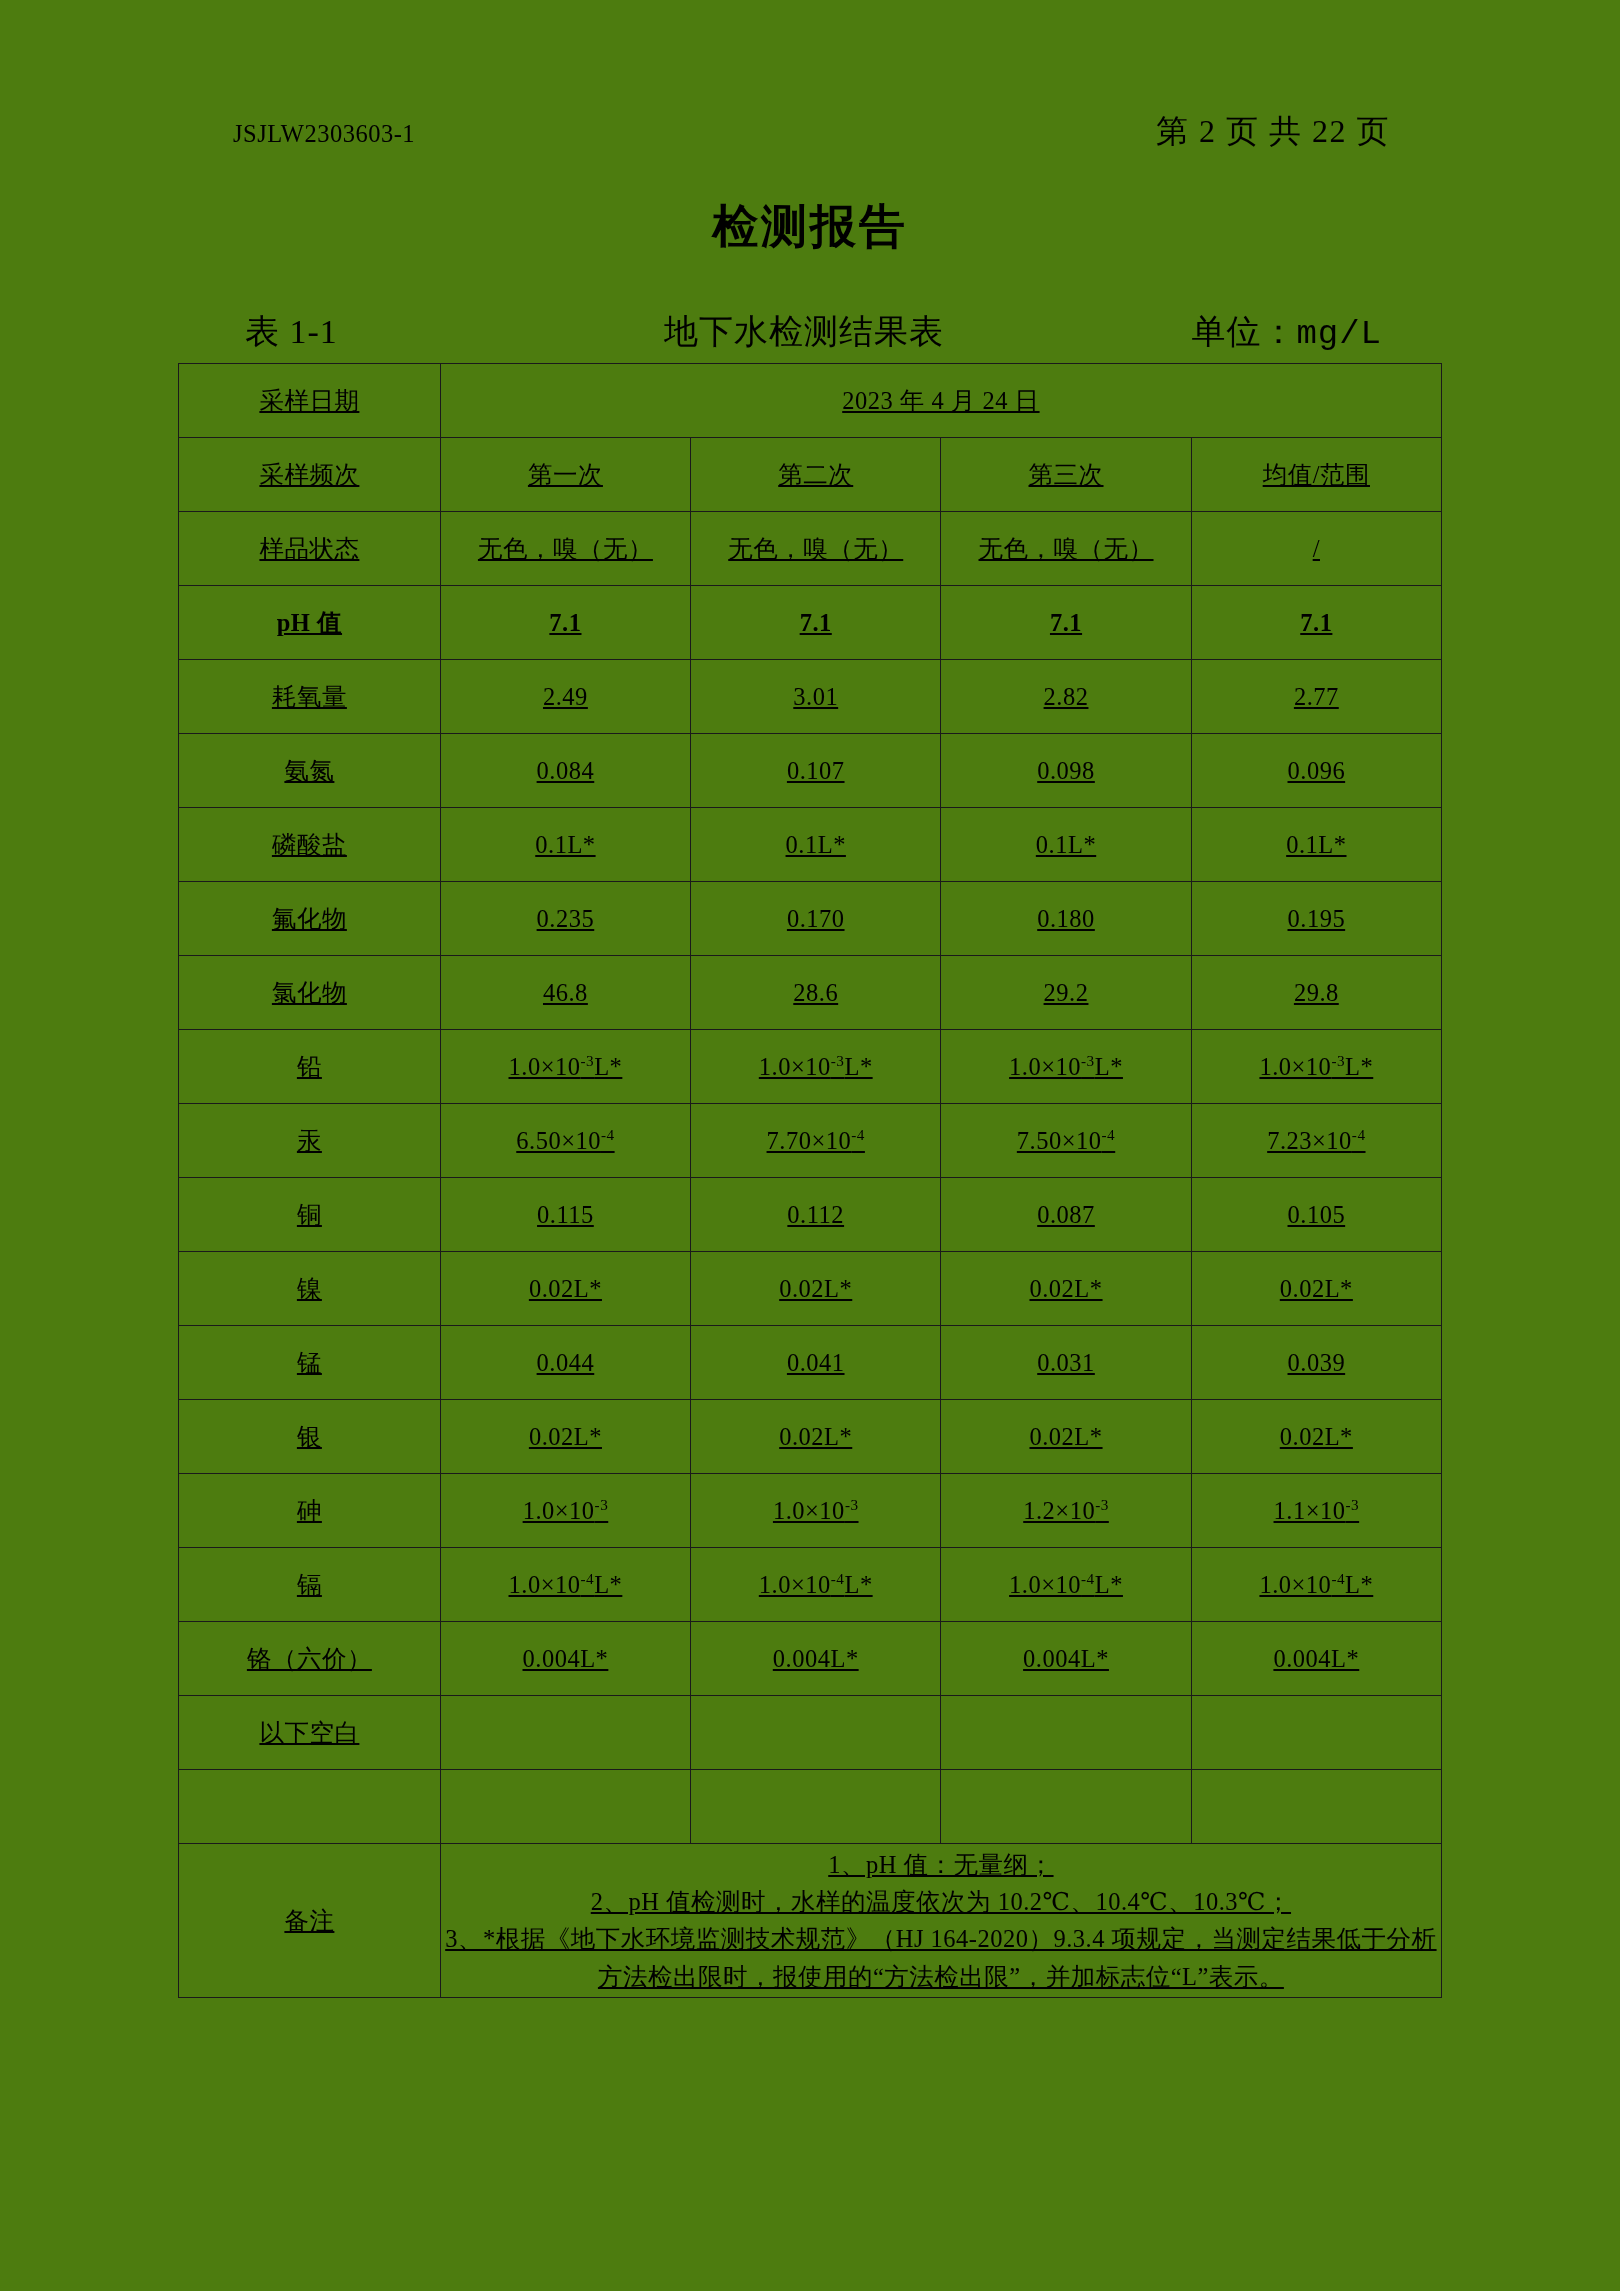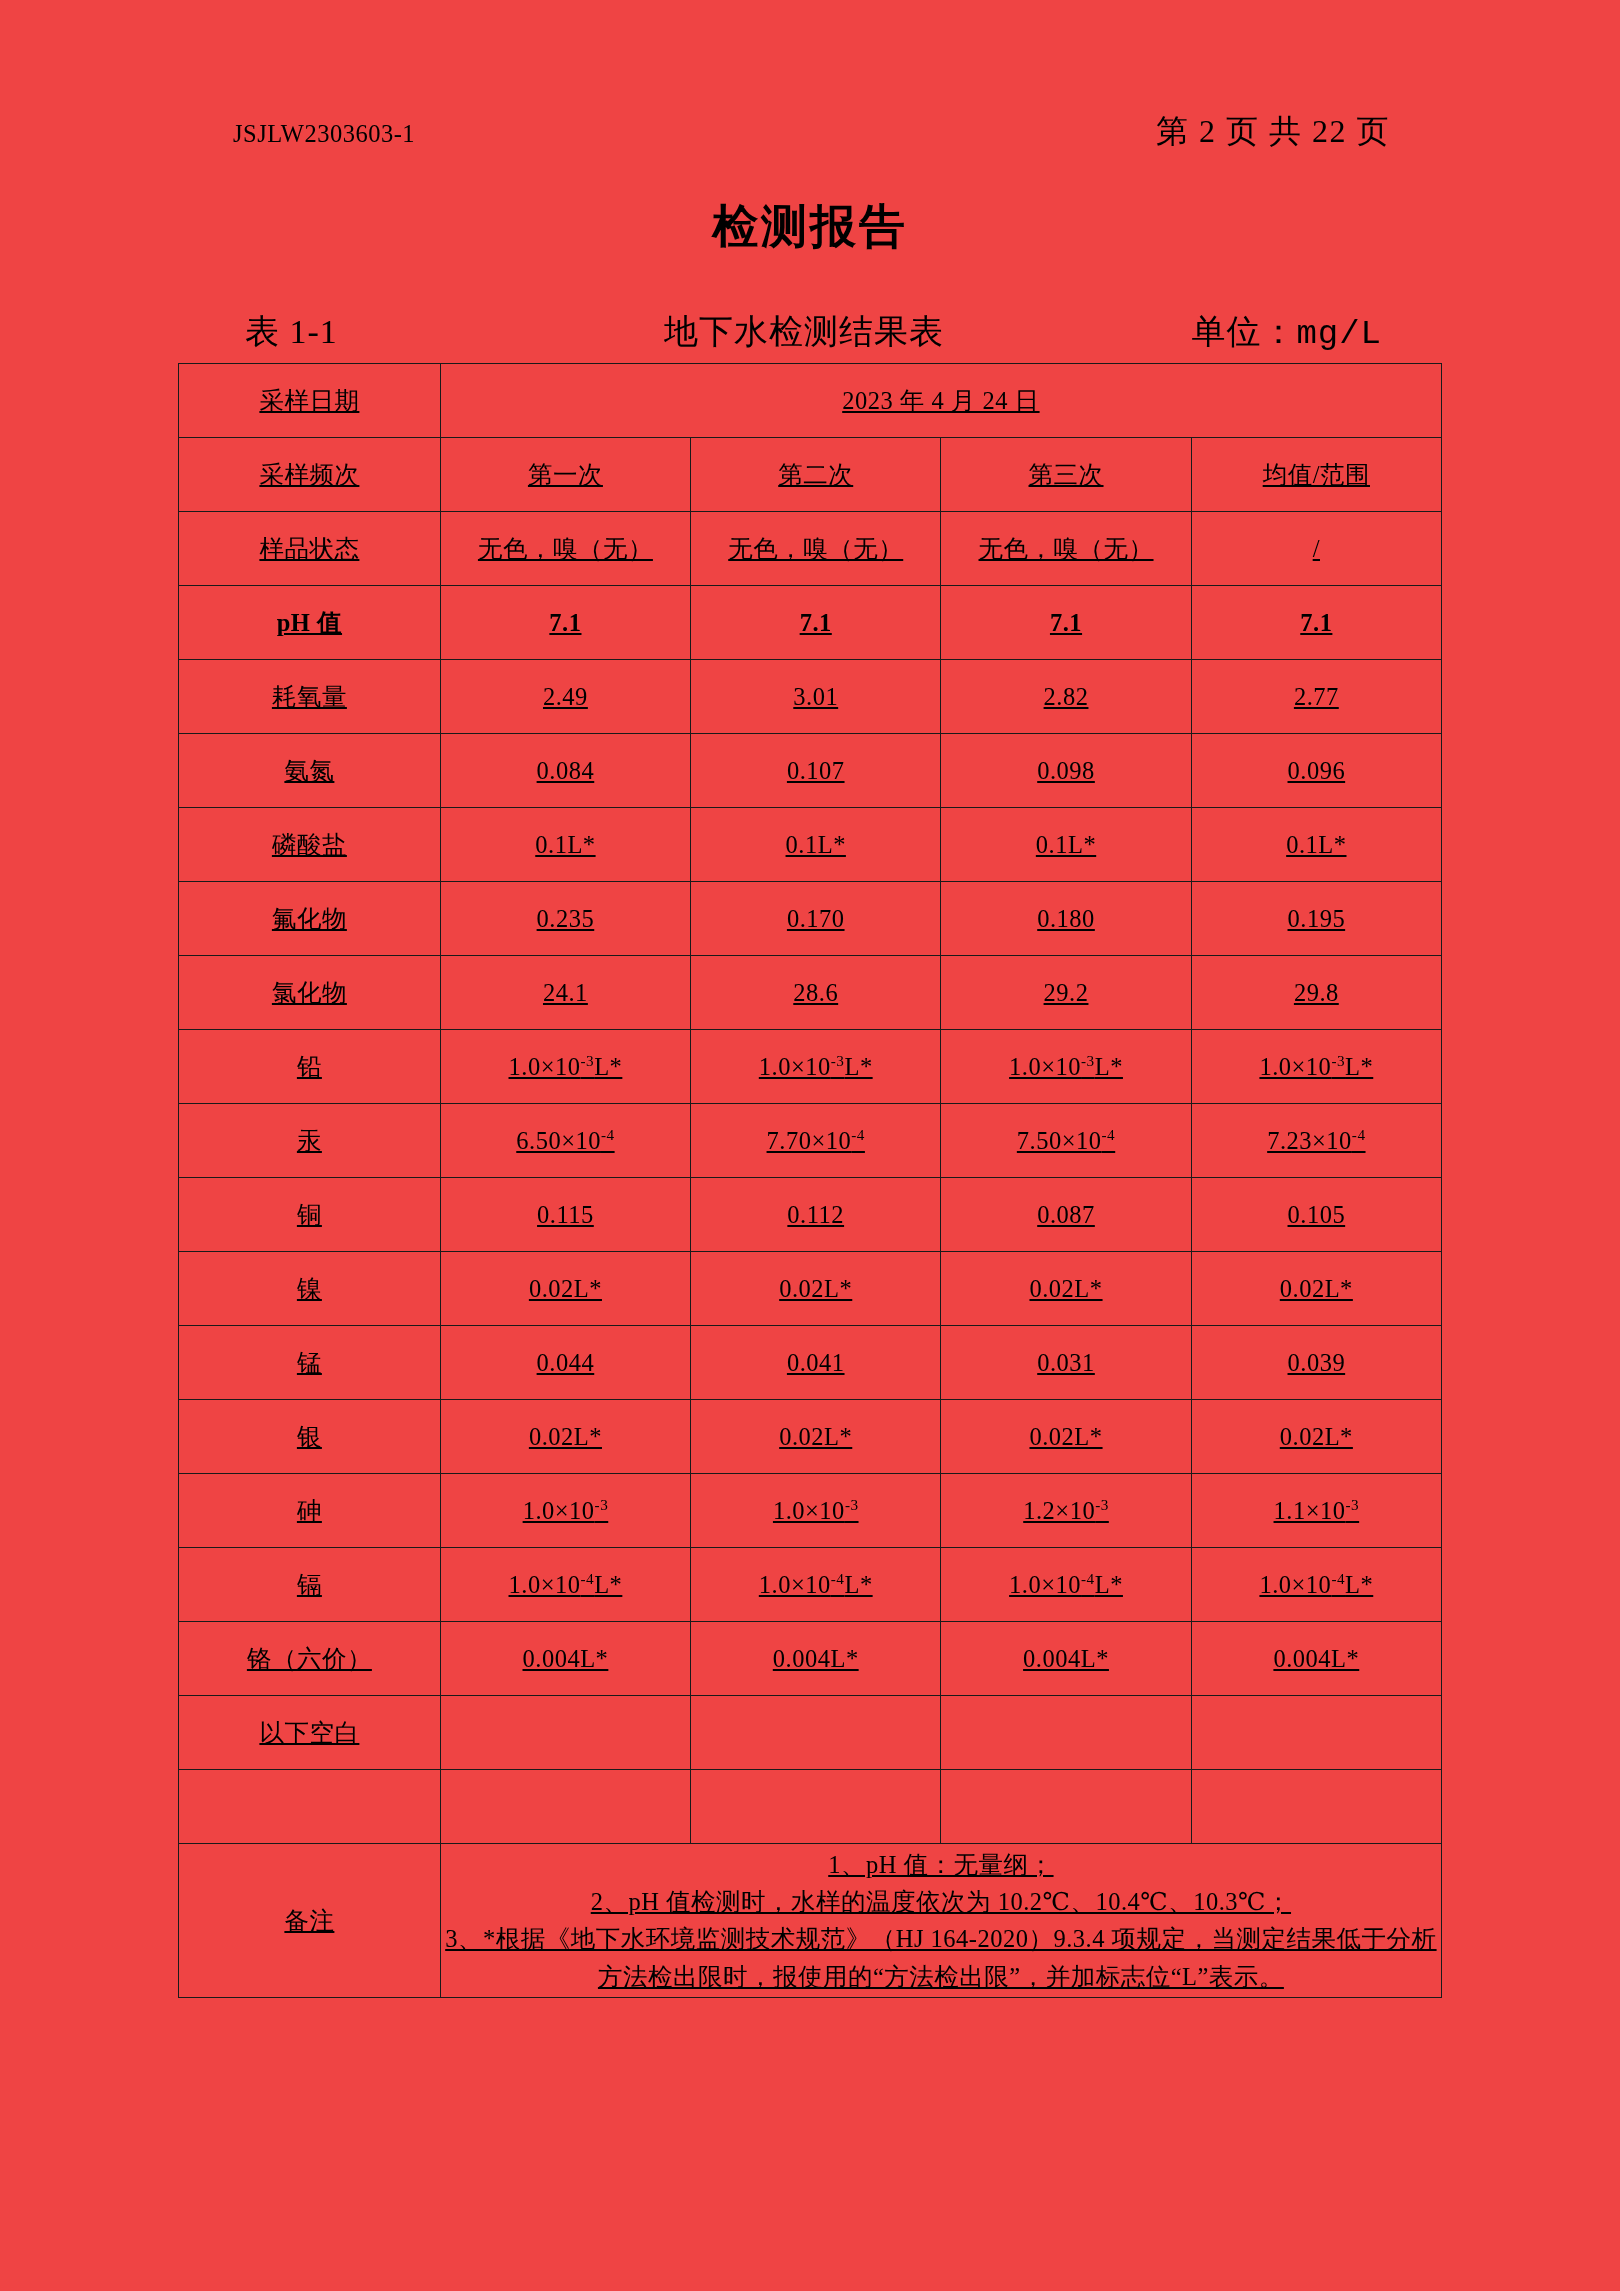--- a/index.html
+++ b/index.html
@@ -13,21 +13,21 @@
     font-family: "Liberation Serif", "DejaVu Serif", serif;
     color: #000000;
     position: relative;
     overflow: hidden;
   }
   .page {
     position: absolute;
     left: 0; top: 0;
     width: 1620px;
     height: 2292px;
-    background: #ef4444;
+    background: #4d7c0f;
   }
   .header-row {
     position: absolute;
     left: 233px;
     top: 110px;
     width: 1157px;
     display: flex;
     justify-content: space-between;
     align-items: baseline;
     font-size: 24.5px;
@@ -188,21 +188,21 @@
         </tr>
         <tr>
           <td class="label">氟化物</td>
           <td class="val">0.235</td>
           <td class="val">0.170</td>
           <td class="val">0.180</td>
           <td class="val">0.195</td>
         </tr>
         <tr>
           <td class="label">氯化物</td>
-          <td class="val">24.1</td>
+          <td class="val">46.8</td>
           <td class="val">28.6</td>
           <td class="val">29.2</td>
           <td class="val">29.8</td>
         </tr>
         <tr>
           <td class="label">铅</td>
           <td class="val">1.0×10<sup>-3</sup>L*</td>
           <td class="val">1.0×10<sup>-3</sup>L*</td>
           <td class="val">1.0×10<sup>-3</sup>L*</td>
           <td class="val">1.0×10<sup>-3</sup>L*</td>

